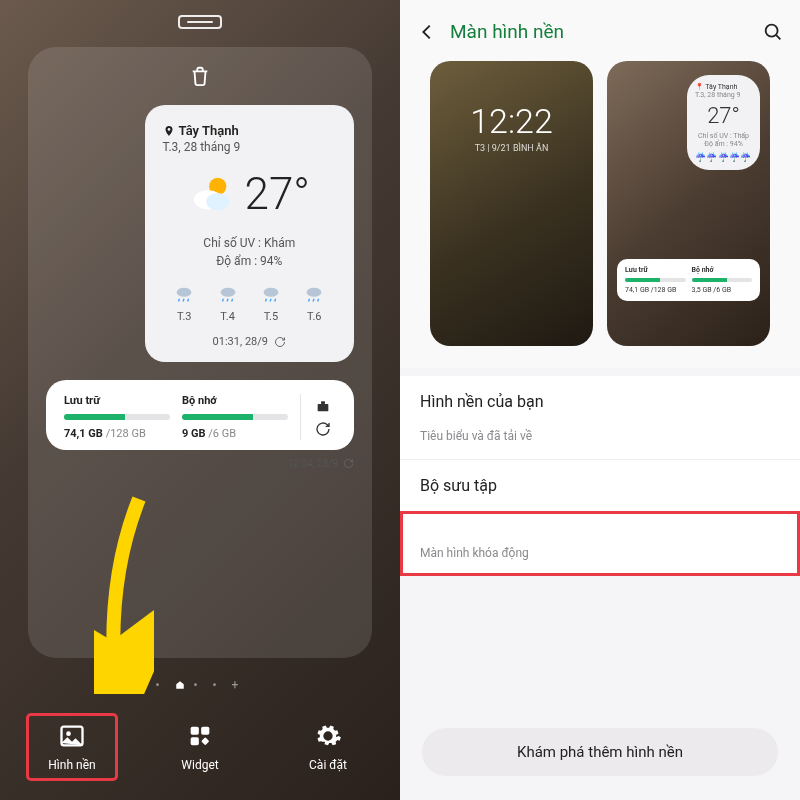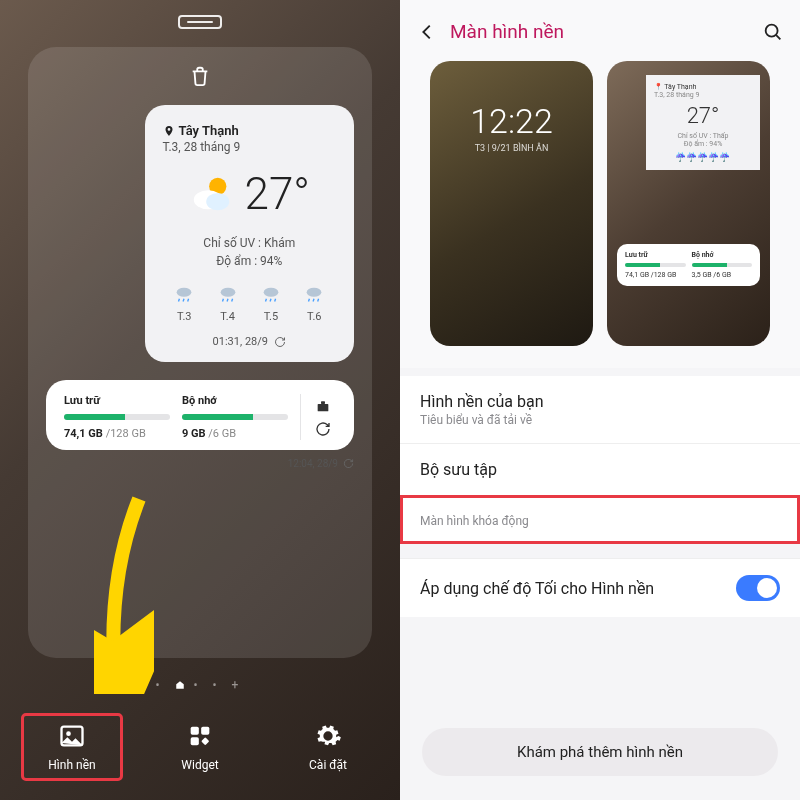--- a/index.html
+++ b/index.html
@@ -31,54 +31,54 @@
   .st-title { font-size:11px; font-weight:700; }
   .st-bar { height:6px; background:#e4e4e6; border-radius:3px; margin:7px 0; overflow:hidden; }
   .st-fill { height:100%; background:#1db26a; }
   .st-text { font-size:11px; }
   .st-text .strong { font-weight:700; }
   .st-side { width:36px; border-left:1px solid #e4e4e6; display:flex; flex-direction:column; align-items:center; justify-content:space-around; padding-left:8px;}
   .st-time { font-size:10px; color:#555; text-align:right; margin-top:8px; display:flex; align-items:center; justify-content:flex-end; gap:5px;}
   .dots { text-align:center; color:rgba(255,255,255,.5); font-size:12px; margin:20px 0 8px; letter-spacing:6px;}
 
   .bottom-bar { display:flex; justify-content:space-around; padding:14px 8px 20px; }
-  .bb-item { text-align:center; color:#fff; width:100px; padding:8px 20px; position:relative;}
+  .bb-item { text-align:center; color:#fff; width:90px; padding:8px 20px; position:relative;}
   .bb-item.highlight { outline:3px solid #e83944; outline-offset:-2px; border-radius:4px; }
   .bb-ic { width:28px; height:28px; margin:0 auto 8px; display:block; }
   .bb-label { font-size:12px; }
 
   .arrow { position:absolute; left:94px; top:494px; width:60px; height:200px; pointer-events:none; z-index:5;}
   .arrow svg { width:100%; height:100%; }
 
   
   .right { background:#f5f5f7; display:flex; flex-direction:column; }
   .r-header { display:flex; align-items:center; padding:20px 16px 12px; background:#f9f9fa; }
   .r-back { width:22px; height:22px; }
-  .r-title { font-size:19px; margin-left:12px; flex:1; color:#be185d; }
+  .r-title { font-size:19px; margin-left:12px; flex:1; color:#15803d; }
   .r-search { width:22px; height:22px; }
   .r-previews { display:flex; gap:14px; padding:6px 30px 22px; background:#f9f9fa; }
   .r-prev { flex:1; height:285px; border-radius:20px; position:relative; overflow:hidden; }
   .r-prev.lock { background: linear-gradient(150deg,#6d5e3c 0%, #3a3120 55%, #1e1912 100%); }
   .r-prev.home { background: linear-gradient(140deg,#7e6b59 0%, #4c3d32 50%, #2b2119 100%); }
   .lk-time { position:absolute; top:40px; left:0; right:0; text-align:center; color:#fff; }
   .lk-time-big { font-size:34px; font-weight:300;}
   .lk-time-sm { font-size:9px; opacity:.8; margin-top:2px;}
-  .mini-weather { position:absolute; top:14px; right:10px; width:114px; background:#f2f2f4; border-radius:0; padding:8px; font-size:7px; color:#333;}
+  .mini-weather { position:absolute; top:14px; right:10px; width:73px; background:#f2f2f4; border-radius:22px; padding:8px; font-size:7px; color:#333;}
   .mini-weather .mt { font-size:22px; font-weight:300; text-align:center; margin:4px 0;}
-  .mini-st { position:absolute; bottom:60px; left:10px; right:10px; background:#fff; border-radius:10px; padding:7px 8px; display:flex; gap:6px; font-size:7px; color:#333;}
+  .mini-st { position:absolute; bottom:45px; left:10px; right:10px; background:#fff; border-radius:10px; padding:7px 8px; display:flex; gap:6px; font-size:7px; color:#333;}
   .mini-st .mcol { flex:1; }
   .mini-st .mbar { height:4px; background:#e4e4e6; border-radius:2px; margin:4px 0; overflow:hidden;}
   .mini-st .mfill { height:100%; background:#1db26a;}
 
   .r-list { flex:1; padding:8px 0; }
   .r-row { background:#fff; padding:16px 20px; border-top:1px solid #eee; }
   .r-row:first-child { border-top:none; }
   .r-row.spaced { margin-top:14px; }
   .r-row-title { font-size:16px; color:#222; }
-  .r-row-sub { font-size:12px; color:#8a8a8e; margin-top:2px;}
+  .r-row-sub { font-size:12px; color:#8a8a8e; margin-top:18px;}
   .r-row.highlight { outline:3px solid #e83944; outline-offset:-3px; }
   .r-row.toggle { display:flex; align-items:center; }
   .r-row.toggle .r-row-title { flex:1; }
   .switch { width:44px; height:26px; background:#3a7bff; border-radius:13px; position:relative; }
   .switch::after { content:""; position:absolute; right:3px; top:3px; width:20px; height:20px; background:#fff; border-radius:50%; }
   .r-explore { margin:24px 22px; background:#eceaed; border-radius:24px; text-align:center; padding:15px; font-size:15px; color:#222; }
 
   svg { display:block; }
 </style>
 </head>
@@ -264,21 +264,17 @@
       <div class="r-row">
         <div class="r-row-title">Hình nền của bạn</div>
         <div class="r-row-sub">Tiêu biểu và đã tải về</div>
       </div>
       <div class="r-row">
         <div class="r-row-title">Bộ sưu tập</div>
       </div>
       <div class="r-row highlight">
         <div class="r-row-sub">Màn hình khóa động</div>
       </div>
-      <div class="r-row toggle spaced">
-        <div class="r-row-title">Áp dụng chế độ Tối cho Hình nền</div>
-        <div class="switch"></div>
-      </div>
     </div>
 
     <div class="r-explore">Khám phá thêm hình nền</div>
   </div>
 </div>
 
 </body></html>

